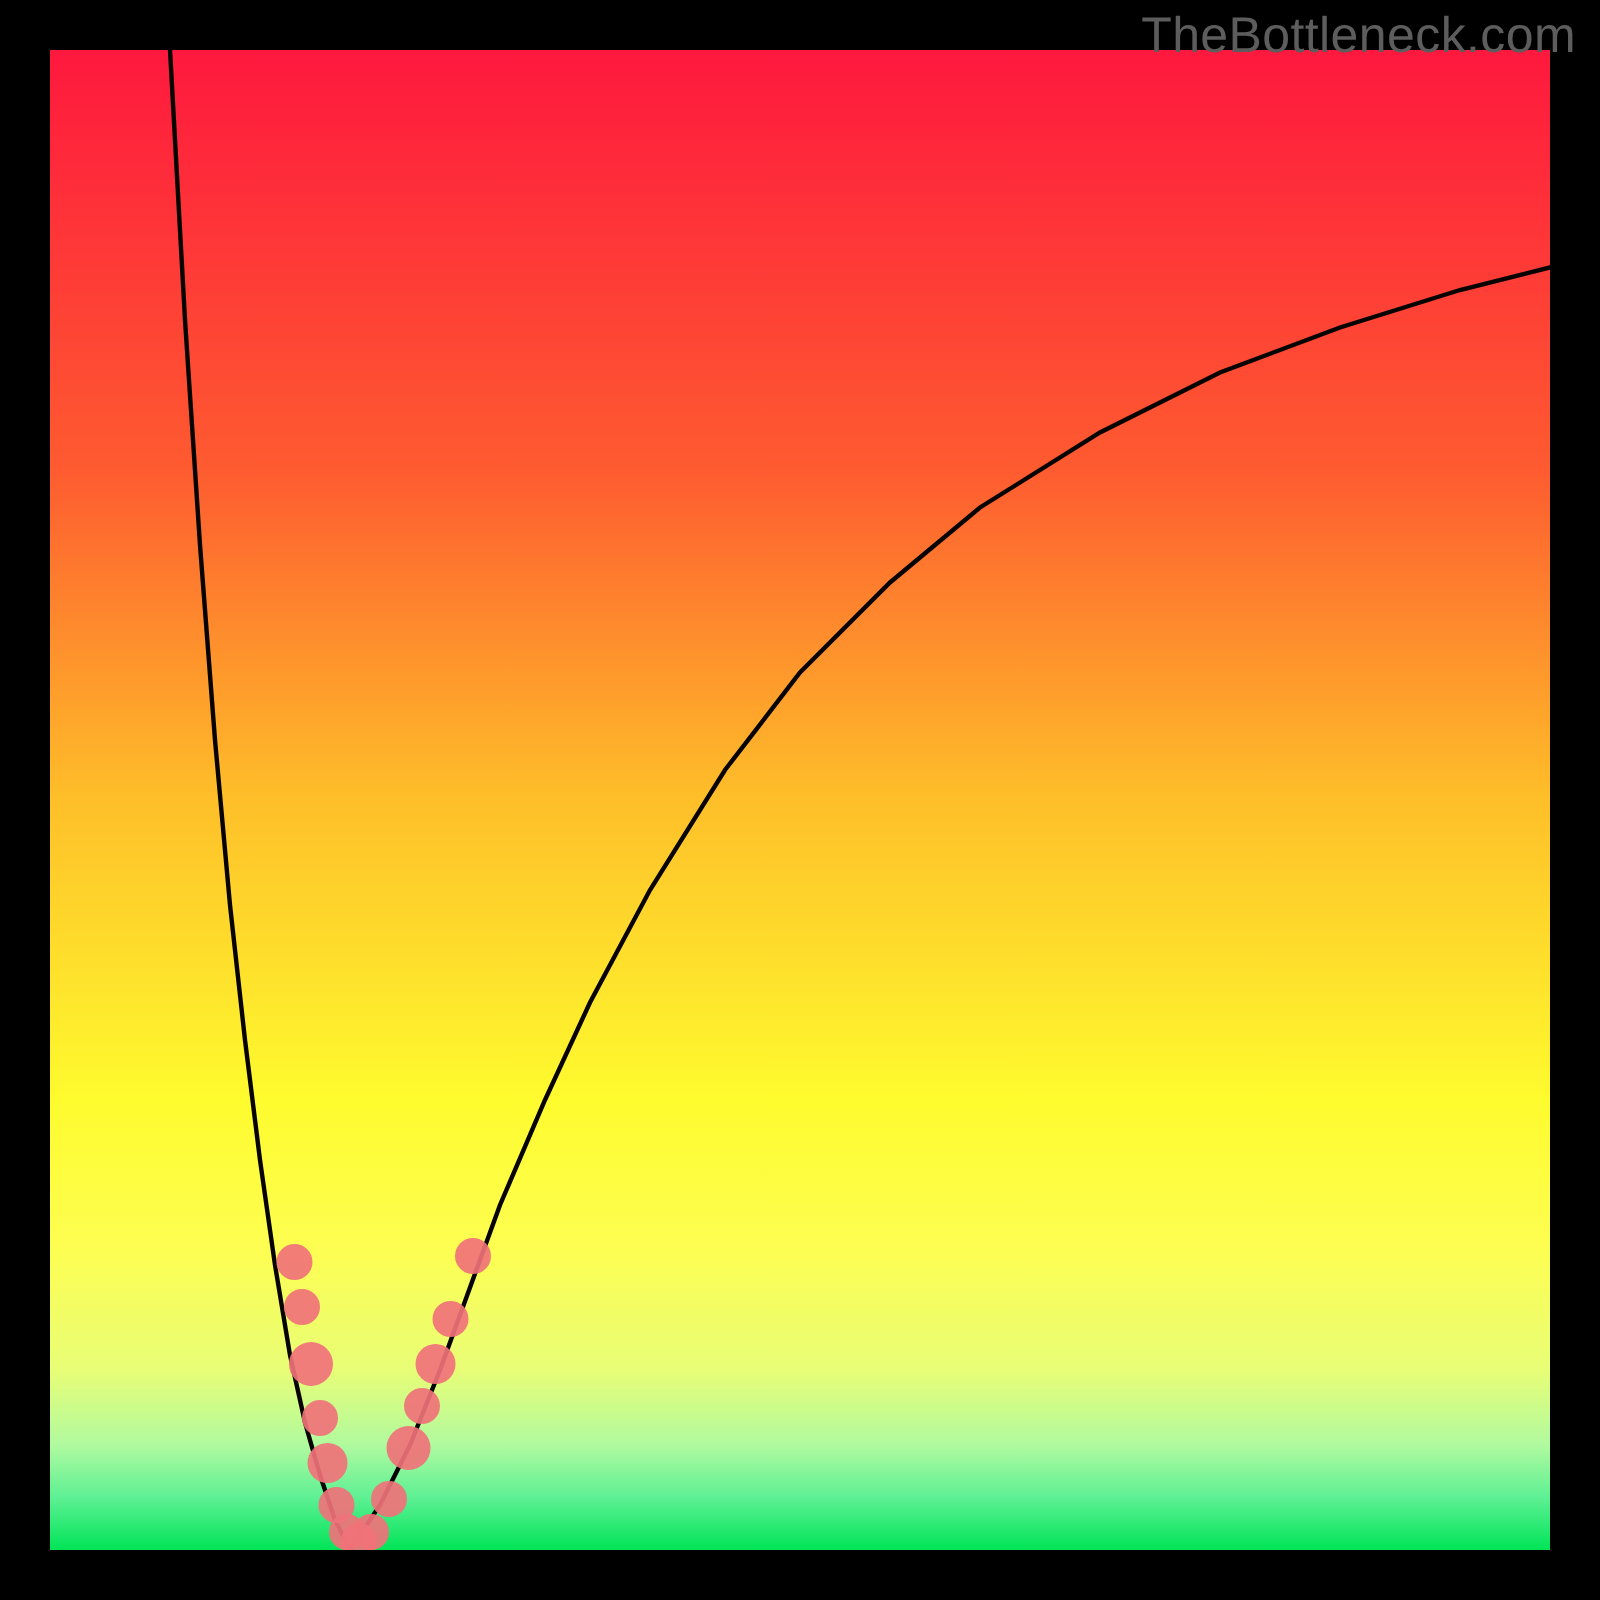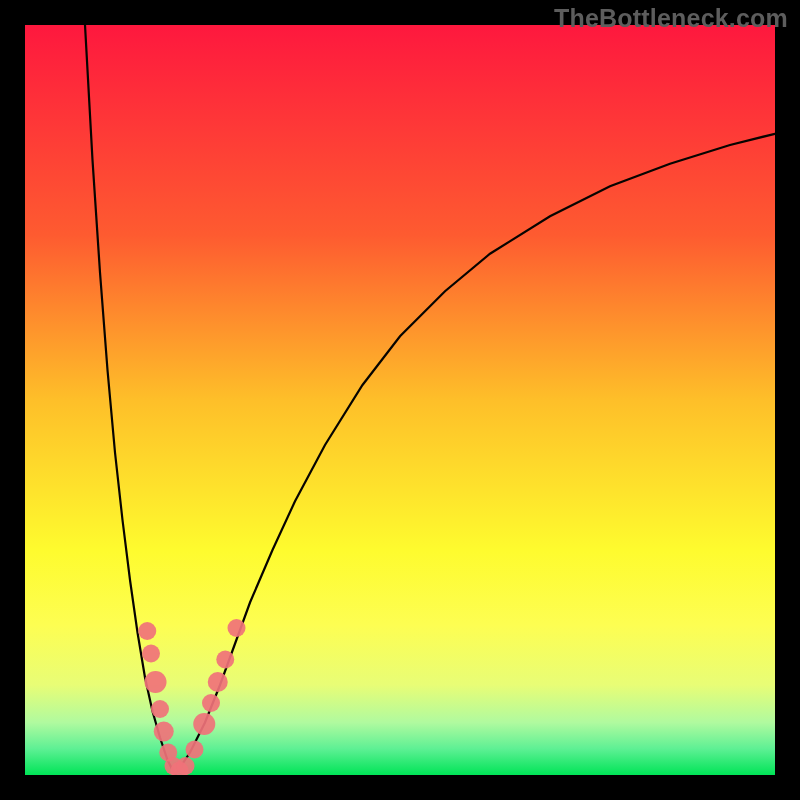--- a/index.html
+++ b/index.html
@@ -30,21 +30,21 @@
   .curve-layer {
     position: absolute;
     inset: 0;
   }
   .watermark {
     position: absolute;
     top: 4px;
     right: 12px;
     color: #5d5d5d;
     font-size: 25px;
-    font-weight: 700;
+    font-weight: 400;
     letter-spacing: 0.2px;
   }
 </style>
 </head>
 <body>
 
 <div class="frame">
   <div class="plot">
     <svg class="gradient" width="750" height="750" viewBox="0 0 750 750">
       <defs>

